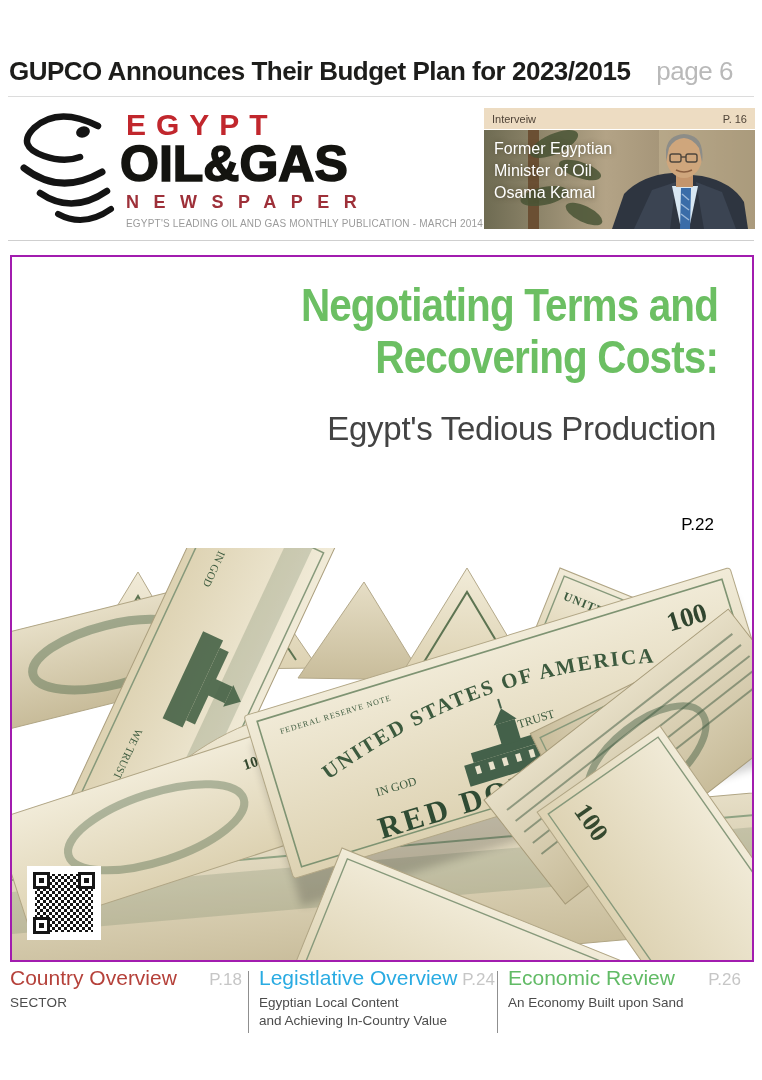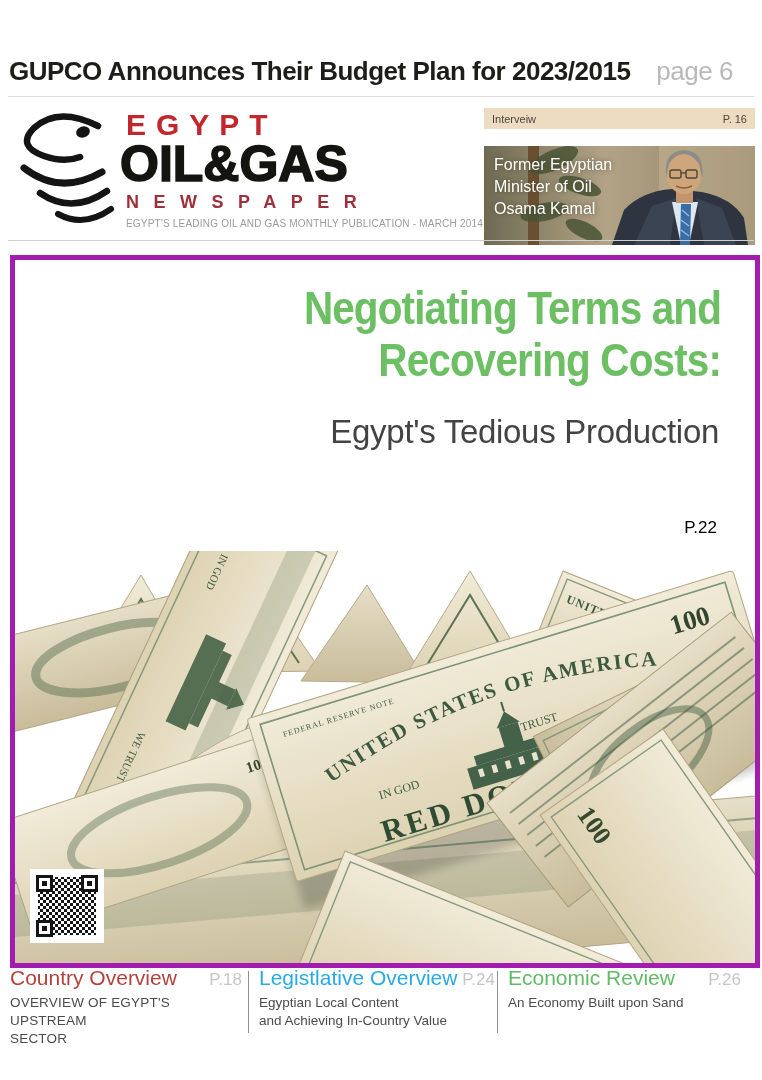--- a/index.html
+++ b/index.html
@@ -20,29 +20,29 @@
   .m-oilgas{position:absolute;left:120px;top:135px;font-size:50px;font-weight:bold;
             color:#141410;letter-spacing:0px;-webkit-text-stroke:1.6px #141410;}
   .m-news{position:absolute;left:126px;top:192px;font-size:18px;font-weight:bold;
           color:#9e3039;letter-spacing:14.5px;}
   .m-tag{position:absolute;left:126px;top:218px;font-size:10px;color:#9b9b9b;letter-spacing:.2px;}
 
   
   .int-panel{position:absolute;left:484px;top:108px;width:271px;}
   .int-bar{height:21px;background:#eddcc2;display:flex;justify-content:space-between;
            align-items:center;padding:0 8px;font-size:11px;color:#4f4337;}
-  .int-photo{position:relative;height:82px;margin-top:17px;}
+  .int-photo{position:relative;height:82px;margin-top:1px;}
   .int-photo svg{position:absolute;left:0;top:0;}
   .int-caption{position:absolute;left:10px;top:8px;color:#ffffff;font-size:16px;line-height:22px;
                text-shadow:0 0 5px rgba(70,64,40,.75);}
   .int-caption span{display:block;}
 
   
   .cover-box{position:absolute;left:10px;top:255px;width:740px;height:703px;
-             border:5px solid #a21caf;background:#fff;overflow:hidden;}
+             border:2px solid #a21caf;background:#fff;overflow:hidden;}
   .cover-headline{position:absolute;right:34px;top:22px;text-align:right;color:#6cbf63;
                   font-weight:bold;font-size:46px;line-height:52px;letter-spacing:-1px;
                   transform:scaleX(.88);transform-origin:right top;}
   .cover-headline span{display:block;}
   .cover-sub{position:absolute;right:36px;top:152px;text-align:right;color:#434343;
              font-size:33px;line-height:40px;font-weight:normal;letter-spacing:-.3px;}
   .cover-sub span{display:block;}
   .cover-pref{position:absolute;right:38px;top:258px;font-size:17px;color:#000000;}
   .money{position:absolute;left:0;bottom:0;width:740px;height:412px;}
 
@@ -305,21 +305,20 @@
       </g>
     </svg>
   </div>
 
   <div class="fcol fcol1">
     <div class="ftitle">
       <span class="tname">Country Overview</span>
       <span class="pref">P.18</span>
     </div>
     <div class="fsub">
-      <span>OVERVIEW OF EGYPT'S UPSTREAM</span>
       <span>SECTOR</span>
     </div>
   </div>
   <div class="fdiv fdiv1"></div>
   <div class="fcol fcol2">
     <div class="ftitle">
       <span class="tname">Legistlative Overview</span>
       <span class="pref">P.24</span>
     </div>
     <div class="fsub">

